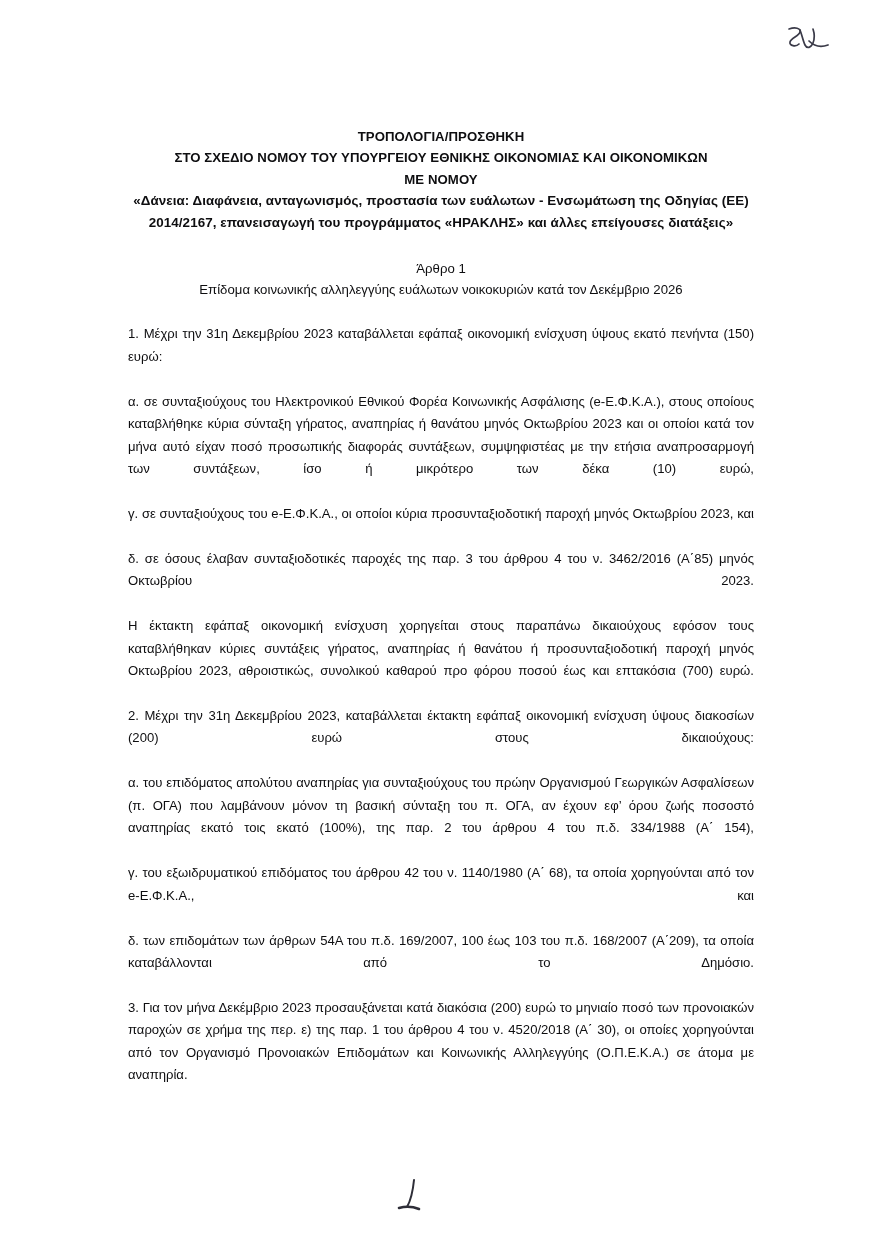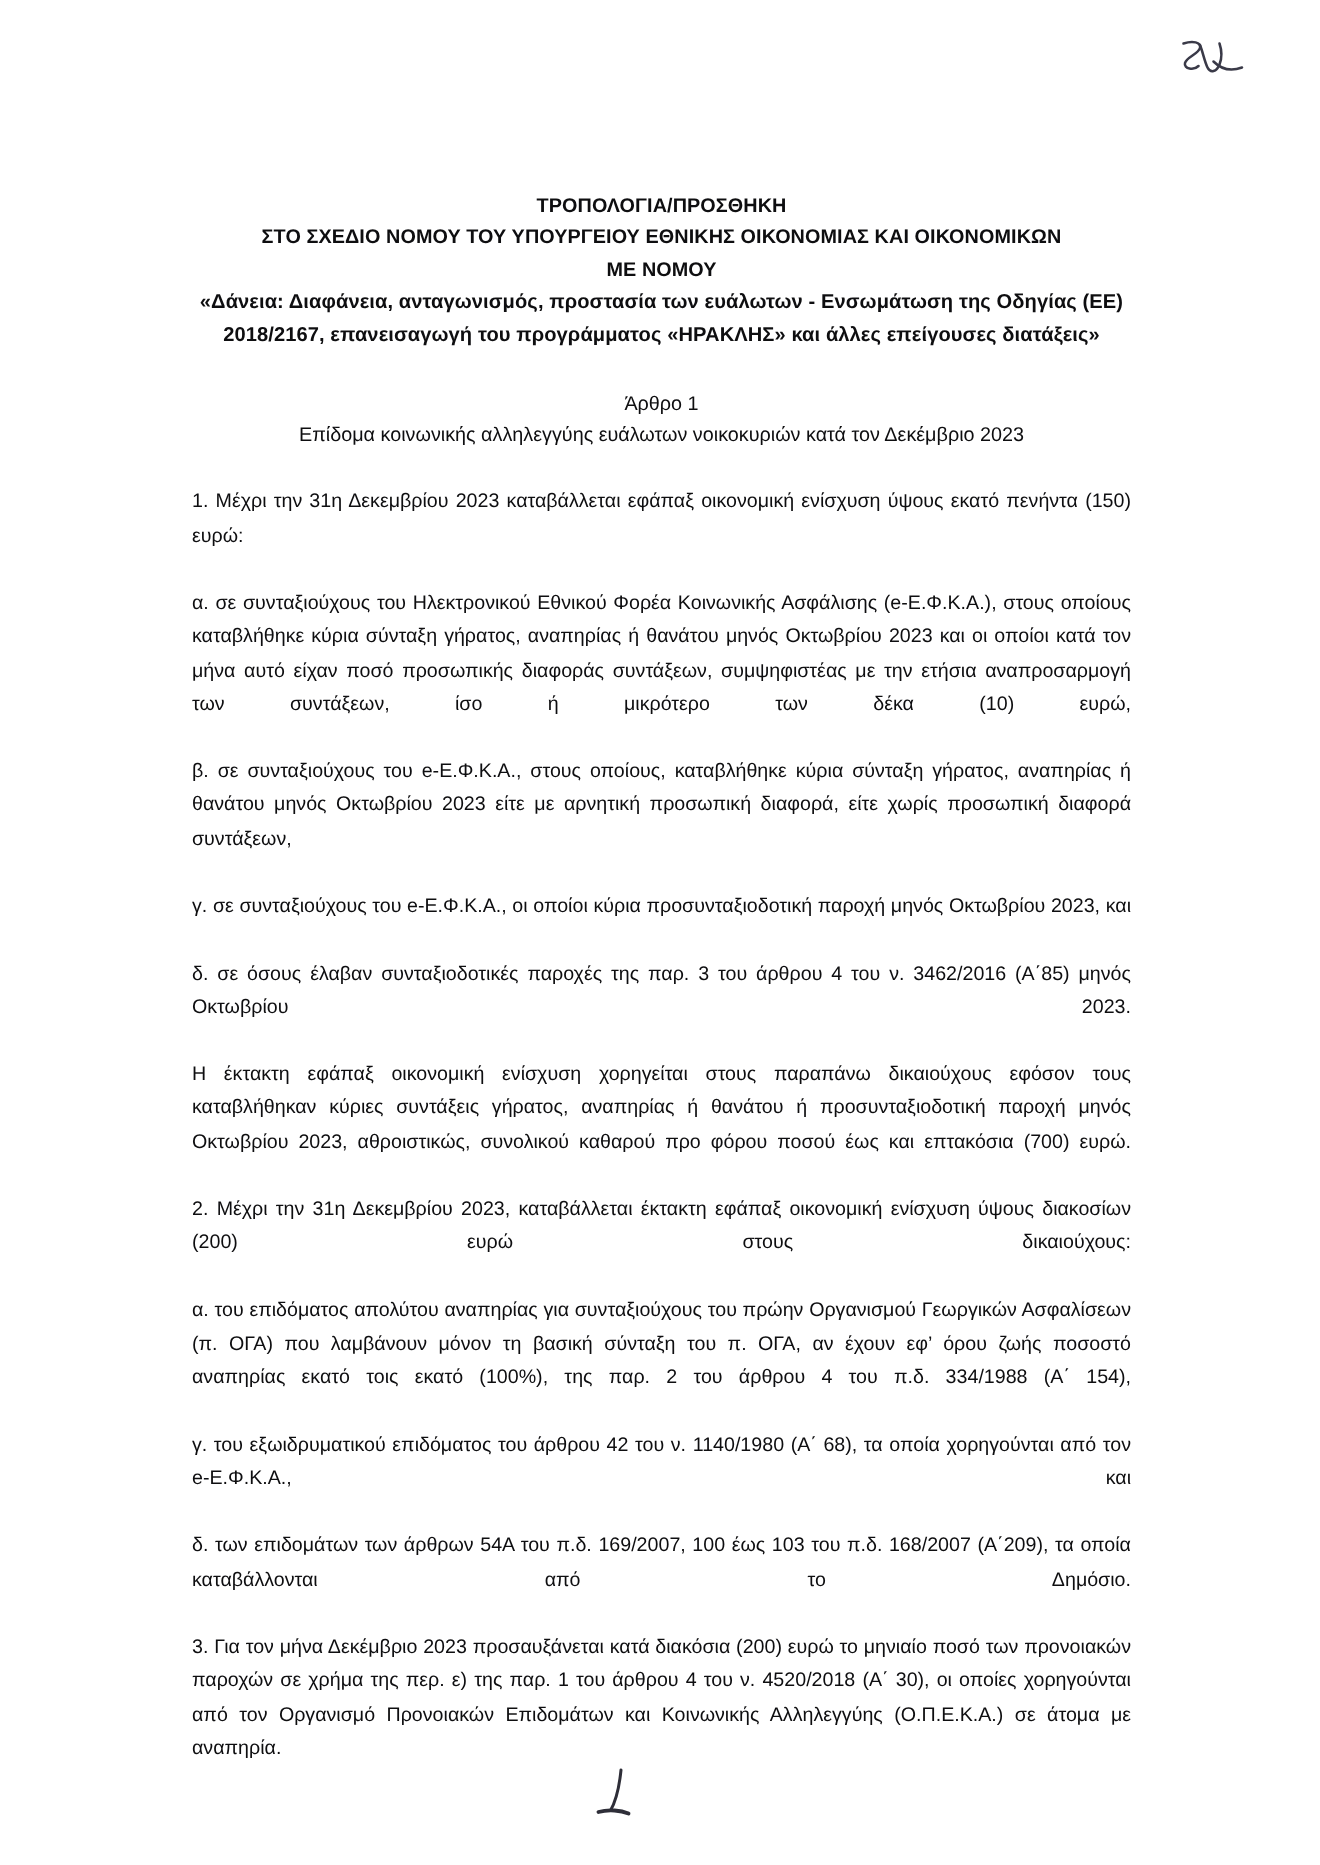--- a/index.html
+++ b/index.html
@@ -108,32 +108,31 @@
       </g>
     </svg>
   </div>
 
   <div class="content">
 
     <div class="title-block">
       <span class="t-line">ΤΡΟΠΟΛΟΓΙΑ/ΠΡΟΣΘΗΚΗ</span>
       <span class="t-line">ΣΤΟ ΣΧΕΔΙΟ ΝΟΜΟΥ ΤΟΥ ΥΠΟΥΡΓΕΙΟΥ ΕΘΝΙΚΗΣ ΟΙΚΟΝΟΜΙΑΣ ΚΑΙ ΟΙΚΟΝΟΜΙΚΩΝ</span>
       <span class="t-line">ΜΕ ΝΟΜΟΥ</span>
-      <span class="t-quote">«Δάνεια: Διαφάνεια, ανταγωνισμός, προστασία των ευάλωτων - Ενσωμάτωση της Οδηγίας (ΕΕ) 2018/2167, επανεισαγωγή του προγράμματος «ΗΡΑΚΛΗΣ» και άλλες επείγουσες διατάξεις»</span>
+      <span class="t-quote">«Δάνεια: Διαφάνεια, ανταγωνισμός, προστασία των ευάλωτων - Ενσωμάτωση της Οδηγίας (ΕΕ) 2014/2167, επανεισαγωγή του προγράμματος «ΗΡΑΚΛΗΣ» και άλλες επείγουσες διατάξεις»</span>
     </div>
 
     <div class="article-block">
       <span class="a-num">Άρθρο 1</span>
-      <span class="a-sub">Επίδομα κοινωνικής αλληλεγγύης ευάλωτων νοικοκυριών κατά τον Δεκέμβριο 2023</span>
+      <span class="a-sub">Επίδομα κοινωνικής αλληλεγγύης ευάλωτων νοικοκυριών κατά τον Δεκέμβριο 2026</span>
     </div>
 
     <div class="body-block">
       <p>1. Μέχρι την 31η Δεκεμβρίου 2023 καταβάλλεται εφάπαξ οικονομική ενίσχυση ύψους εκατό πενήντα (150) ευρώ:</p>
       <p>α. σε συνταξιούχους του Ηλεκτρονικού Εθνικού Φορέα Κοινωνικής Ασφάλισης (e-Ε.Φ.Κ.Α.), στους οποίους καταβλήθηκε κύρια σύνταξη γήρατος, αναπηρίας ή θανάτου μηνός Οκτωβρίου 2023 και οι οποίοι κατά τον μήνα αυτό είχαν ποσό προσωπικής διαφοράς συντάξεων, συμψηφιστέας με την ετήσια αναπροσαρμογή των συντάξεων, ίσο ή μικρότερο των δέκα (10) ευρώ,</p>
-      <p>β. σε συνταξιούχους του e-Ε.Φ.Κ.Α., στους οποίους, καταβλήθηκε κύρια σύνταξη γήρατος, αναπηρίας ή θανάτου μηνός Οκτωβρίου 2023 είτε με αρνητική προσωπική διαφορά, είτε χωρίς προσωπική διαφορά συντάξεων,</p>
       <p>γ. σε συνταξιούχους του e-Ε.Φ.Κ.Α., οι οποίοι κύρια προσυνταξιοδοτική παροχή μηνός Οκτωβρίου 2023, και</p>
       <p>δ. σε όσους έλαβαν συνταξιοδοτικές παροχές της παρ. 3 του άρθρου 4 του ν. 3462/2016 (Α΄85) μηνός Οκτωβρίου 2023.</p>
       <p>Η έκτακτη εφάπαξ οικονομική ενίσχυση χορηγείται στους παραπάνω δικαιούχους εφόσον τους καταβλήθηκαν κύριες συντάξεις γήρατος, αναπηρίας ή θανάτου ή προσυνταξιοδοτική παροχή μηνός Οκτωβρίου 2023, αθροιστικώς, συνολικού καθαρού προ φόρου ποσού έως και επτακόσια (700) ευρώ.</p>
       <p>2. Μέχρι την 31η Δεκεμβρίου 2023, καταβάλλεται έκτακτη εφάπαξ οικονομική ενίσχυση ύψους διακοσίων (200) ευρώ στους δικαιούχους:</p>
       <p>α. του επιδόματος απολύτου αναπηρίας για συνταξιούχους του πρώην Οργανισμού Γεωργικών Ασφαλίσεων (π. ΟΓΑ) που λαμβάνουν μόνον τη βασική σύνταξη του π. ΟΓΑ, αν έχουν εφ’ όρου ζωής ποσοστό αναπηρίας εκατό τοις εκατό (100%), της παρ. 2 του άρθρου 4 του π.δ. 334/1988 (Α΄ 154),</p>
       <p>γ. του εξωιδρυματικού επιδόματος του άρθρου 42 του ν. 1140/1980 (Α΄ 68), τα οποία χορηγούνται από τον e-Ε.Φ.Κ.Α., και</p>
       <p>δ. των επιδομάτων των άρθρων 54Α του π.δ. 169/2007, 100 έως 103 του π.δ. 168/2007 (Α΄209), τα οποία καταβάλλονται από το Δημόσιο.</p>
       <p>3. Για τον μήνα Δεκέμβριο 2023 προσαυξάνεται κατά διακόσια (200) ευρώ το μηνιαίο ποσό των προνοιακών παροχών σε χρήμα της περ. ε) της παρ. 1 του άρθρου 4 του ν. 4520/2018 (Α΄ 30), οι οποίες χορηγούνται από τον Οργανισμό Προνοιακών Επιδομάτων και Κοινωνικής Αλληλεγγύης (Ο.Π.Ε.Κ.Α.) σε άτομα με αναπηρία.</p>
 
     </div>

